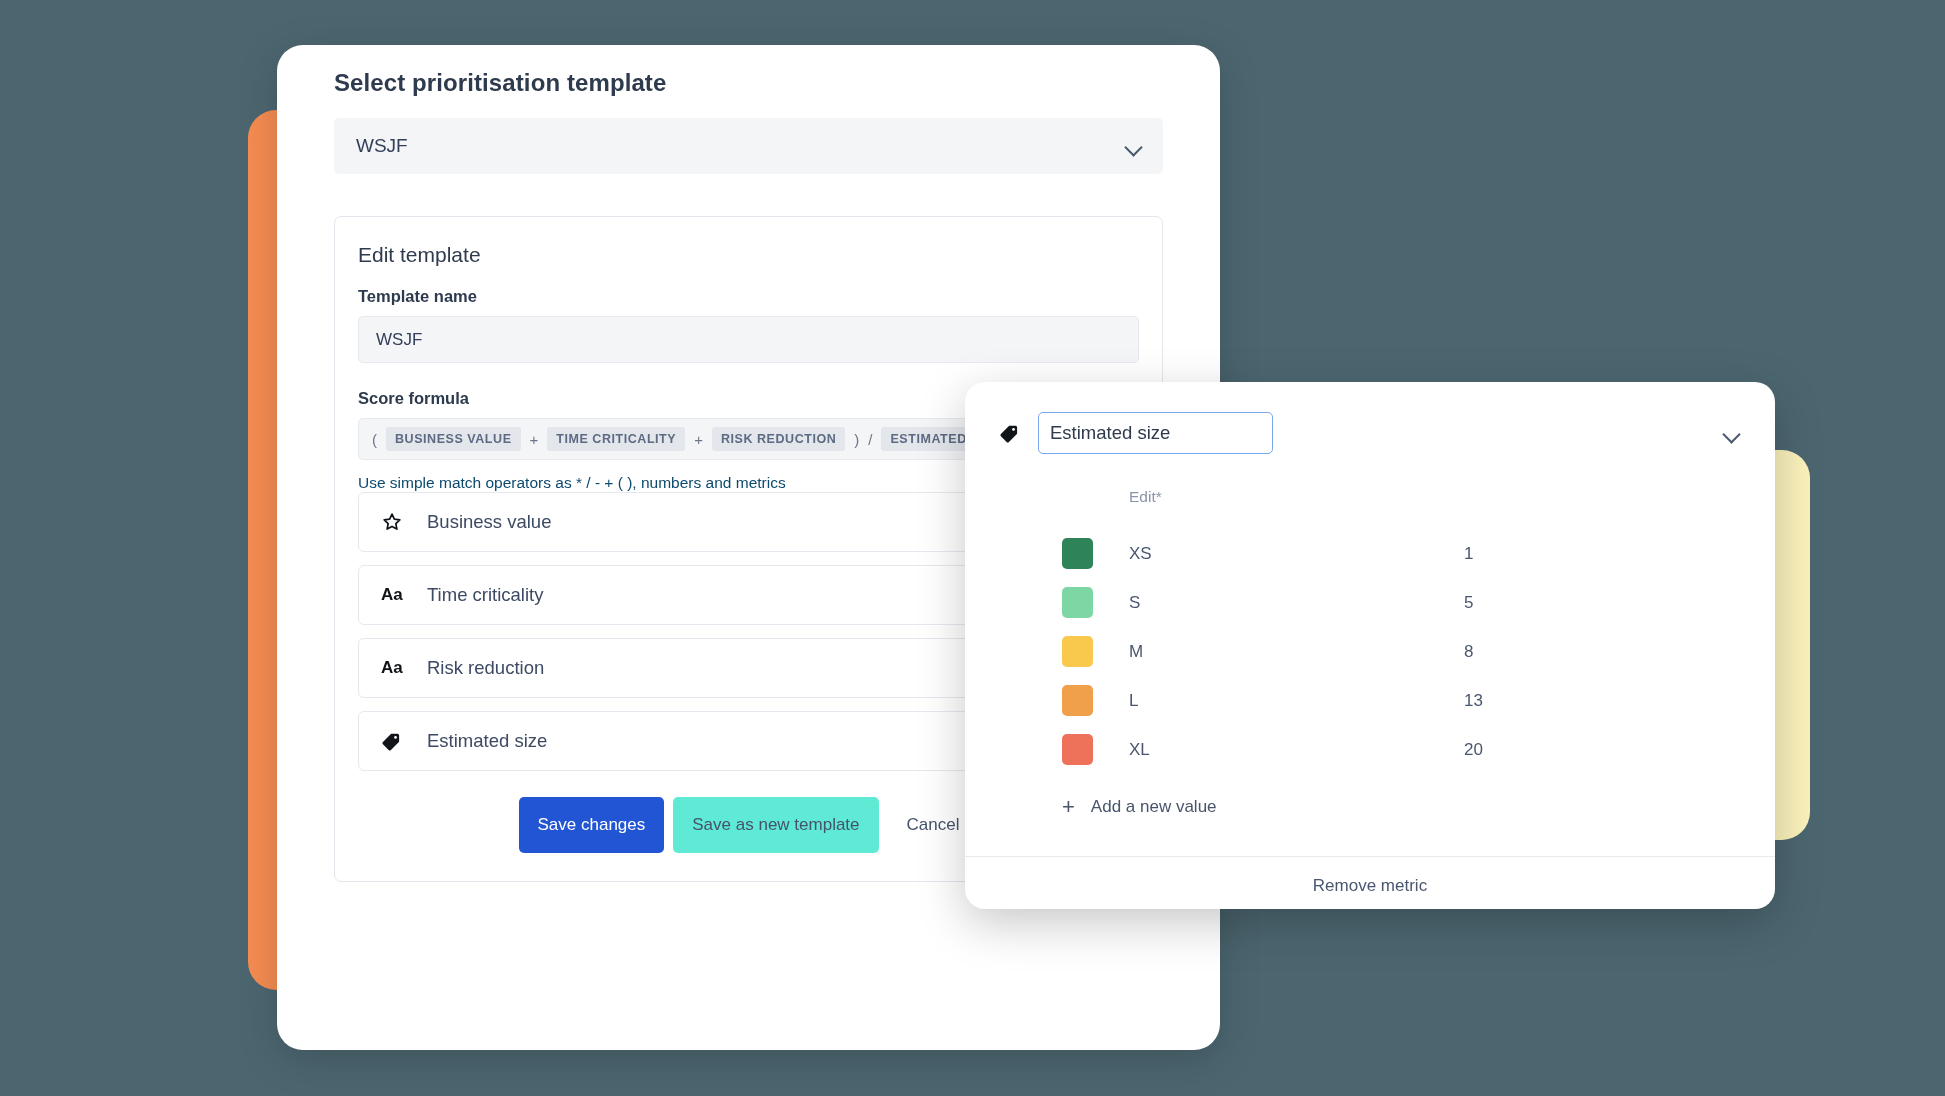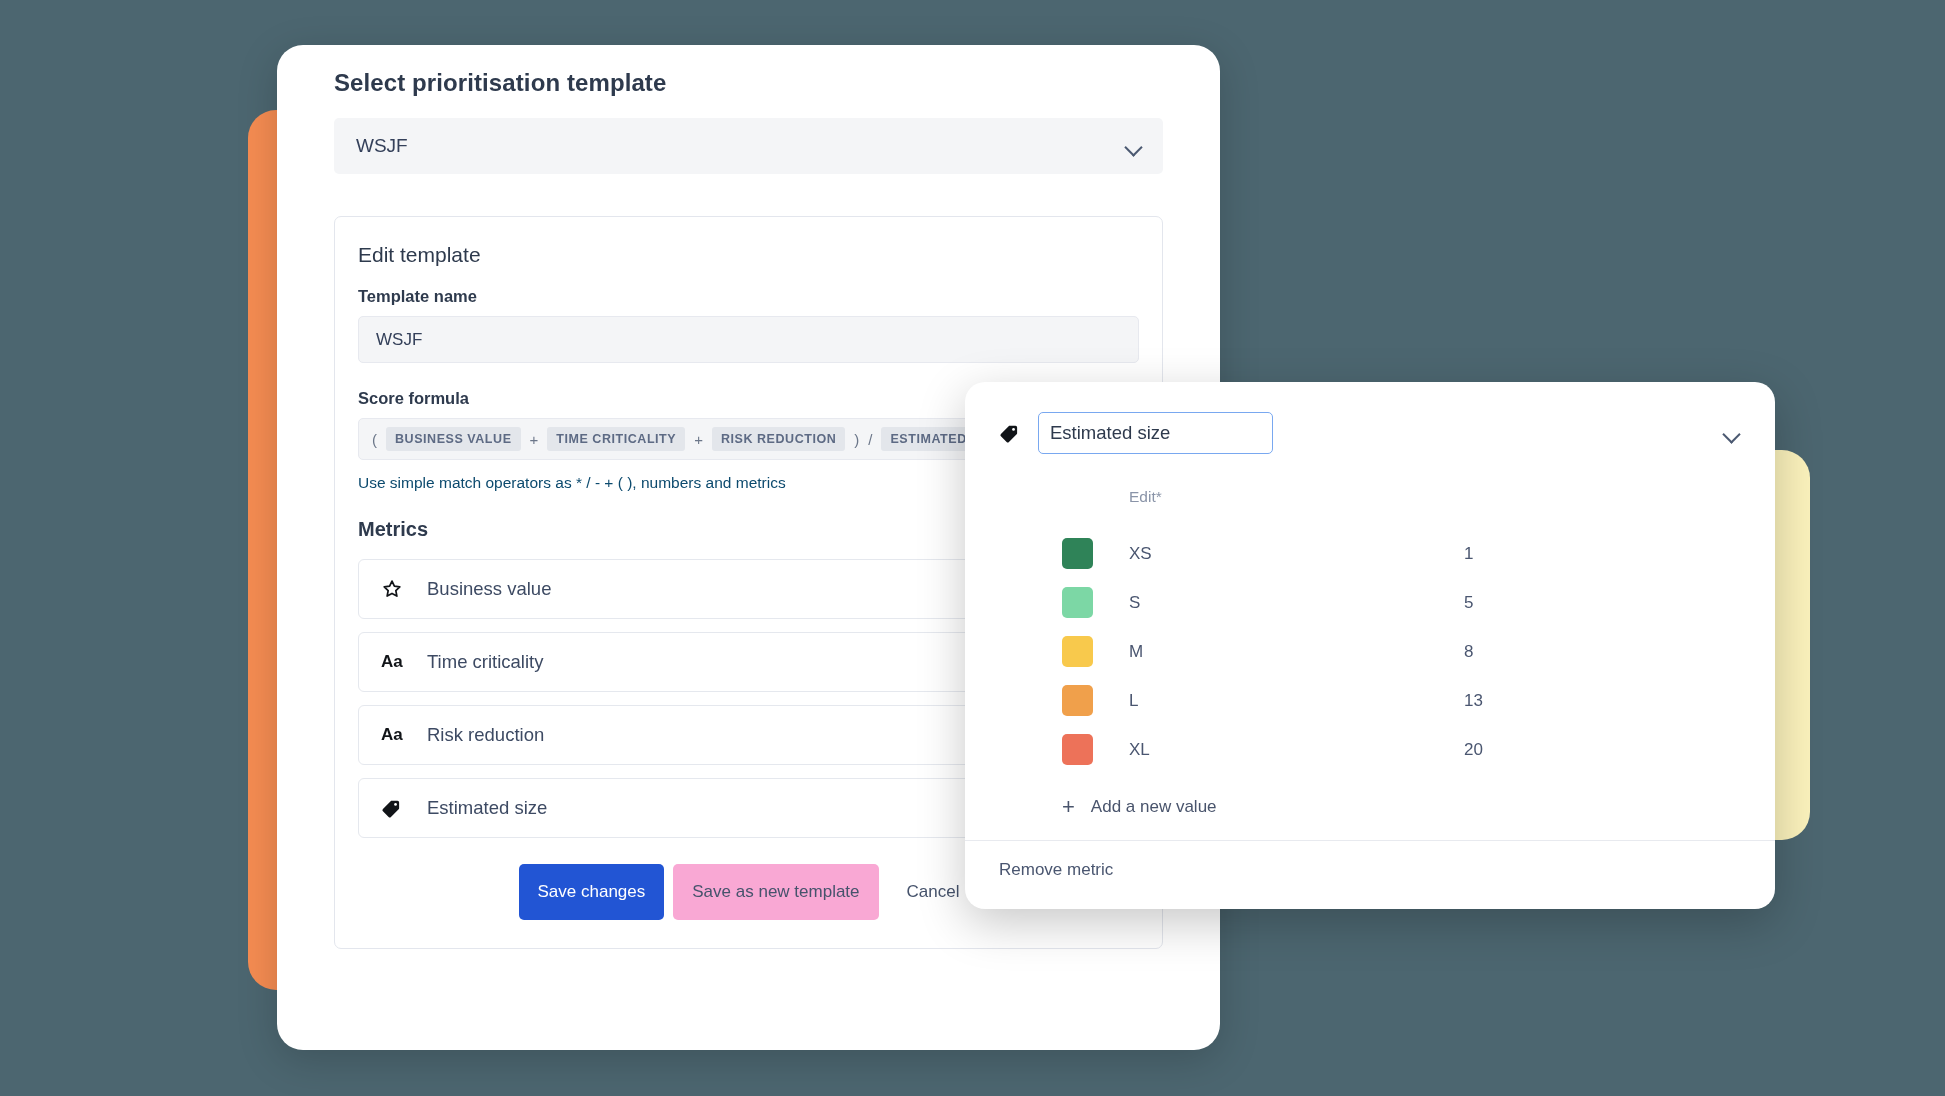--- a/index.html
+++ b/index.html
@@ -192,21 +192,21 @@
     border-radius: 5px;
     display: flex;
     align-items: center;
     padding: 0 19px;
     font-size: 17px;
     cursor: pointer;
     border: none;
     font-family: inherit;
   }
   .btn-primary { background: #2255d4; color: #fff; }
-  .btn-secondary { background: #f9a8d4; color: #46536c; }
+  .btn-secondary { background: #5eead4; color: #46536c; }
   .btn-plain { background: transparent; color: #46536c; }
 
   
   .overlay {
     position: absolute;
     left: 965px;
     top: 382px;
     width: 810px;
     height: 527px;
     background: #ffffff;
@@ -266,24 +266,24 @@
   }
   .plus {
     font-size: 22px;
     color: #49546c;
     line-height: 1;
     font-weight: 400;
   }
   .add-text { font-size: 17px; color: #49546c; }
   .ov-footer {
     border-top: 1px solid #e8eaef;
-    margin: 6px -34px 0 -34px;
+    margin: 22px -34px 0 -34px;
     padding: 19px 34px 0 34px;
     display: flex;
-    justify-content: flex-start;
+    justify-content: center;
   }
   .remove-link {
     font-size: 17px;
     color: #4a5670;
     cursor: pointer;
   }
   svg { display: block; }
 </style>
 </head>
 <body>
@@ -316,21 +316,20 @@
         <span class="op">+</span>
         <span class="token">TIME CRITICALITY</span>
         <span class="op">+</span>
         <span class="token">RISK REDUCTION</span>
         <span class="op">)</span>
         <span class="op">/</span>
         <span class="token">ESTIMATED SIZE</span>
       </div>
     <div class="hint">Use simple match operators as * / - + ( ), numbers and metrics</div>
 
-    <div class="metrics-title">Metrics</div>
     <div id="metrics-list">
         <div class="metric-row">
           <span class="metric-ico">
             <svg width="22" height="22" viewBox="0 0 24 24" fill="none" stroke="#111418" stroke-width="1.9" stroke-linejoin="round">
               <path d="M12 3.4l2.6 5.5 5.9.8-4.3 4.1 1.1 5.9-5.3-2.9-5.3 2.9 1.1-5.9L3.5 9.7l5.9-.8z"></path>
             </svg>
           </span>
           <span class="metric-name">Business value</span>
         </div>
         <div class="metric-row">

